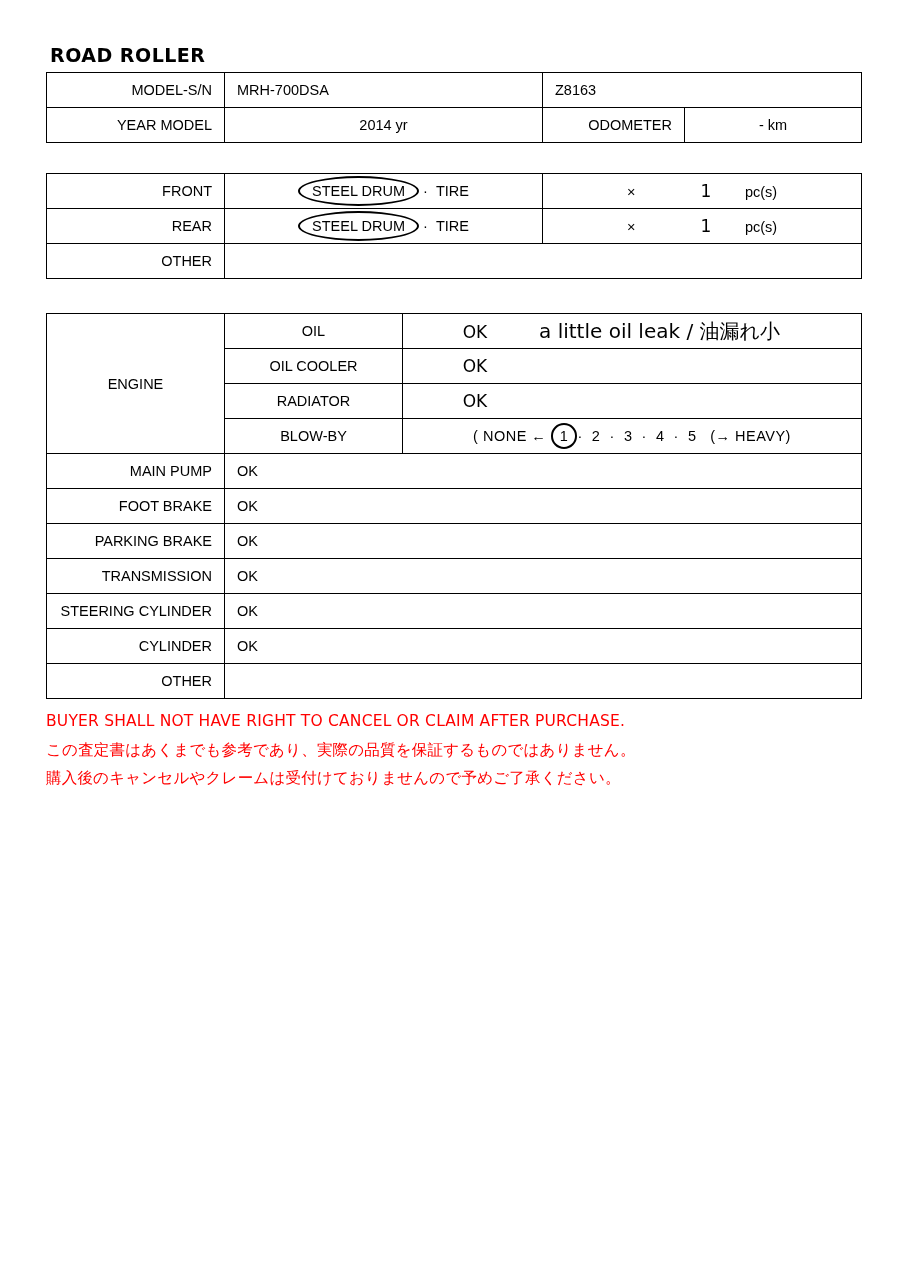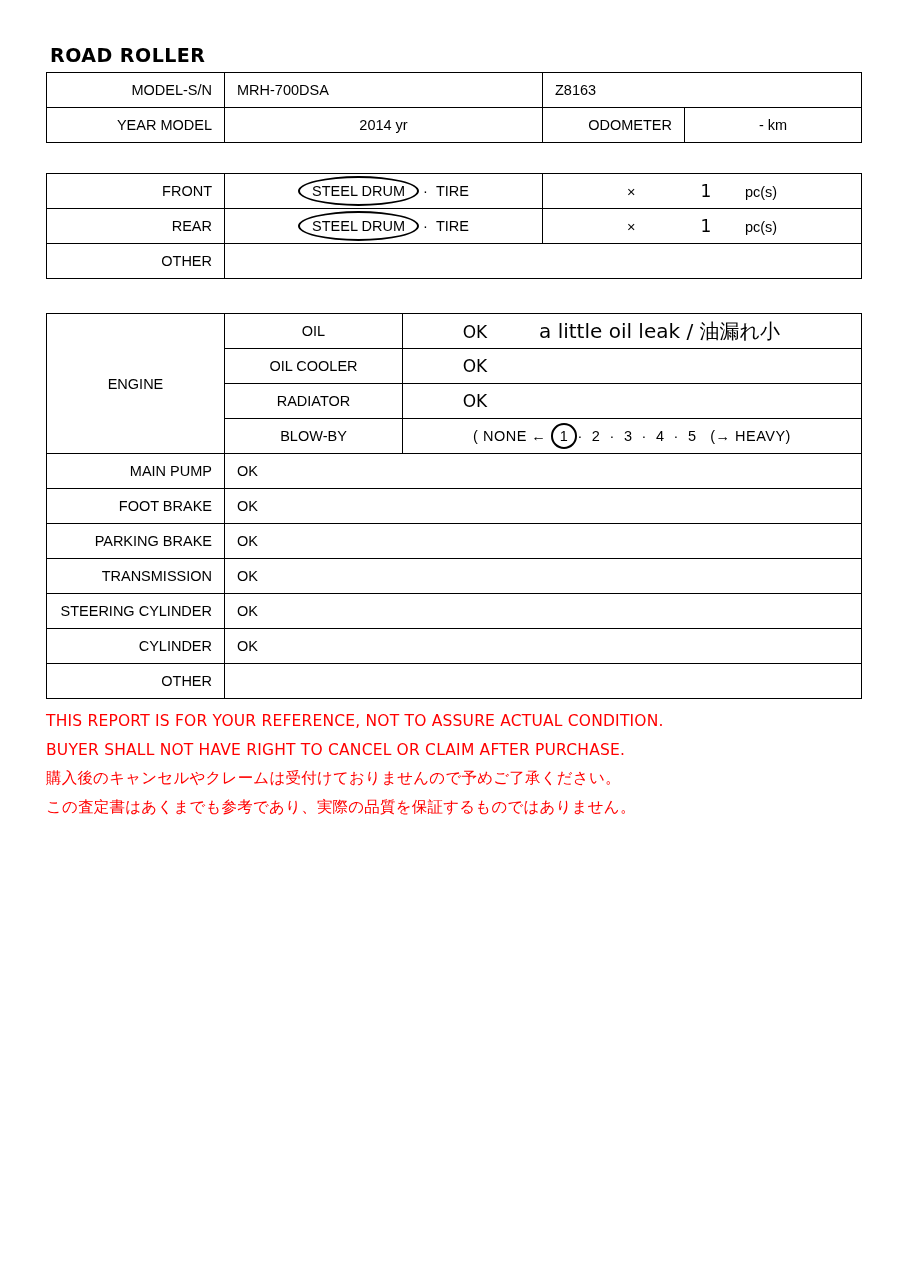--- a/index.html
+++ b/index.html
@@ -235,19 +235,18 @@
         <td class="val hand tall" colspan="2">OK</td>
       </tr>
       <tr>
         <td class="lbl other-tall">OTHER</td>
         <td class="val hand-sm other-tall" colspan="2"></td>
       </tr>
     </tbody>
   </table>
 
   <div class="notes">
-    <div>THIS REPORT IS FOR YOUR REFERENCE, NOT TO ASSURE ACTUAL CONDITION.</div>
     <div>BUYER SHALL NOT HAVE RIGHT TO CANCEL OR CLAIM AFTER PURCHASE.</div>
+    <div>この査定書はあくまでも参考であり、実際の品質を保証するものではありません。</div>
     <div>購入後のキャンセルやクレームは受付けておりませんので予めご了承ください。</div>
-    <div>この査定書はあくまでも参考であり、実際の品質を保証するものではありません。</div>
   </div>
 
 </div>
 
 </body></html>

